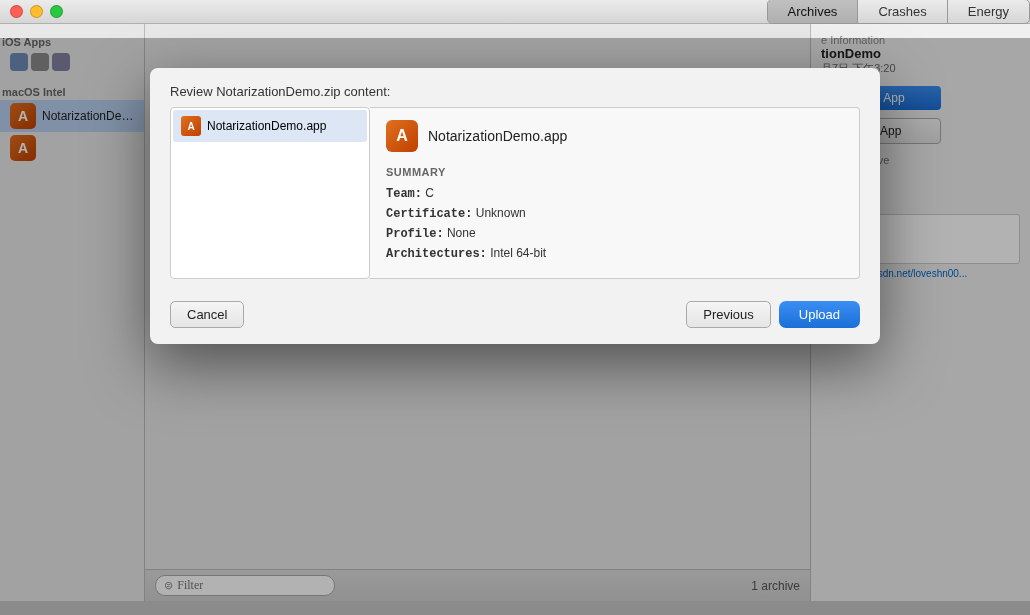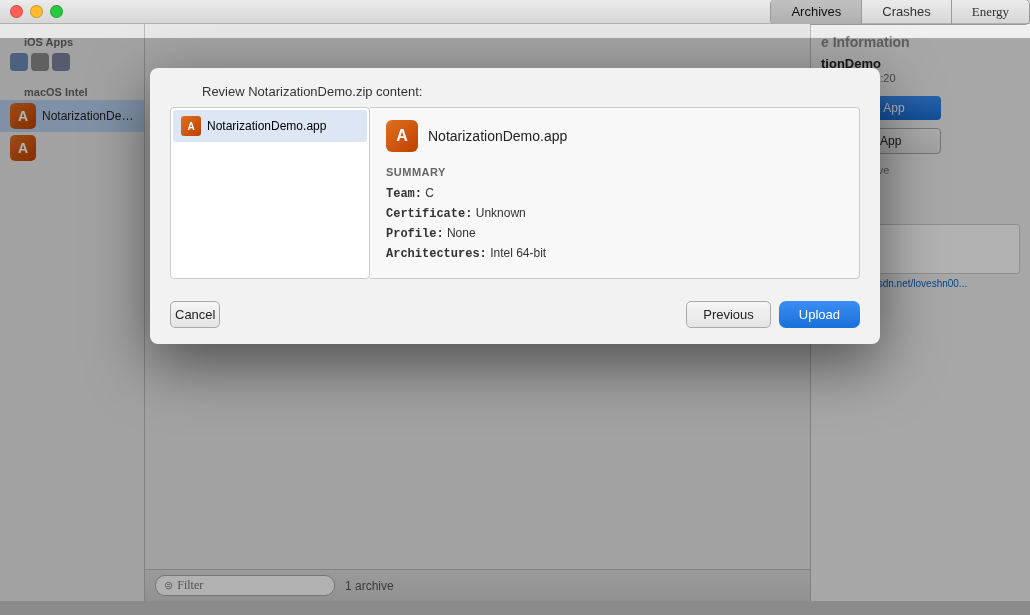--- a/index.html
+++ b/index.html
@@ -49,21 +49,21 @@
     .tab-btn {
       padding: 4px 20px;
       font-size: 13px;
       background: transparent;
       border: none;
       border-right: 1px solid #999;
       cursor: pointer;
       color: #333;
       outline: none;
     }
-    .tab-btn:last-child { border-right: none; font-family: Liberation Serif, serif; }
+    .tab-btn:last-child { border-right: none; }
     .tab-btn.active {
       background: linear-gradient(to bottom, #c0c0c0, #b0b0b0);
       color: #111;
     }
 
     
     .app-body {
       display: flex;
       height: calc(615px - 38px);
     }
@@ -73,21 +73,21 @@
       width: 145px;
       background: #e8e8e8;
       border-right: 1px solid #bbb;
       padding-top: 8px;
       overflow: hidden;
     }
     .sidebar-section-label {
       font-size: 11px;
       font-weight: 600;
       color: #666;
-      padding: 4px 10px 2px 24px;
+      padding: 4px 10px 2px 2px;
     }
     .sidebar-item {
       display: flex;
       align-items: center;
       padding: 3px 10px;
       gap: 6px;
       cursor: pointer;
     }
     .sidebar-item.selected {
       background: #b8d0f0;
@@ -157,39 +157,39 @@
     .filter-input {
       border: none;
       outline: none;
       font-size: 12px;
       background: transparent;
       width: 100%;
       font-family: Liberation Serif, serif;
     }
     .archive-count {
       flex: 1;
-      text-align: left;
+      text-align: right;
       font-size: 12px;
       color: #555;
     }
 
     
     .right-panel {
       width: 220px;
       background: #f0f0f0;
       border-left: 1px solid #bbb;
       padding: 10px;
       font-size: 12px;
       overflow-y: auto;
     }
     .right-panel-title {
-      font-size: 14px;
-      font-weight: 700;
+      font-size: 11px;
+      font-weight: 400;
       color: #888;
-      margin-bottom: 6px;
+      margin-bottom: 0;
     }
     .right-panel-app-name {
       font-size: 13px;
       font-weight: 600;
       color: #222;
     }
     .right-panel-date {
       font-size: 11px;
       color: #666;
       margin-bottom: 10px;
@@ -249,21 +249,20 @@
       border-radius: 8px;
       box-shadow: 0 20px 60px rgba(0,0,0,0.5);
       overflow: hidden;
       display: flex;
       flex-direction: column;
     }
     .modal-header {
       padding: 16px 20px 8px 20px;
       font-size: 13px;
       color: #333;
-      margin-left: 32px;
     }
     .modal-body {
       display: flex;
       flex: 1;
       padding: 0 20px 10px 20px;
       gap: 0;
     }
     .modal-file-list {
       width: 200px;
       border: 1px solid #ccc;
@@ -347,21 +346,21 @@
       font-family: Liberation Mono, monospace;
     }
 
     .modal-footer {
       display: flex;
       justify-content: space-between;
       align-items: center;
       padding: 12px 20px 16px 20px;
     }
     .btn-cancel {
-      padding: 5px 4px;
+      padding: 5px 16px;
       background: linear-gradient(to bottom, #f5f5f5, #e5e5e5);
       border: 1px solid #aaa;
       border-radius: 5px;
       font-size: 13px;
       cursor: pointer;
       color: #222;
     }
     .btn-secondary {
       padding: 5px 16px;
       background: linear-gradient(to bottom, #f5f5f5, #e5e5e5);

